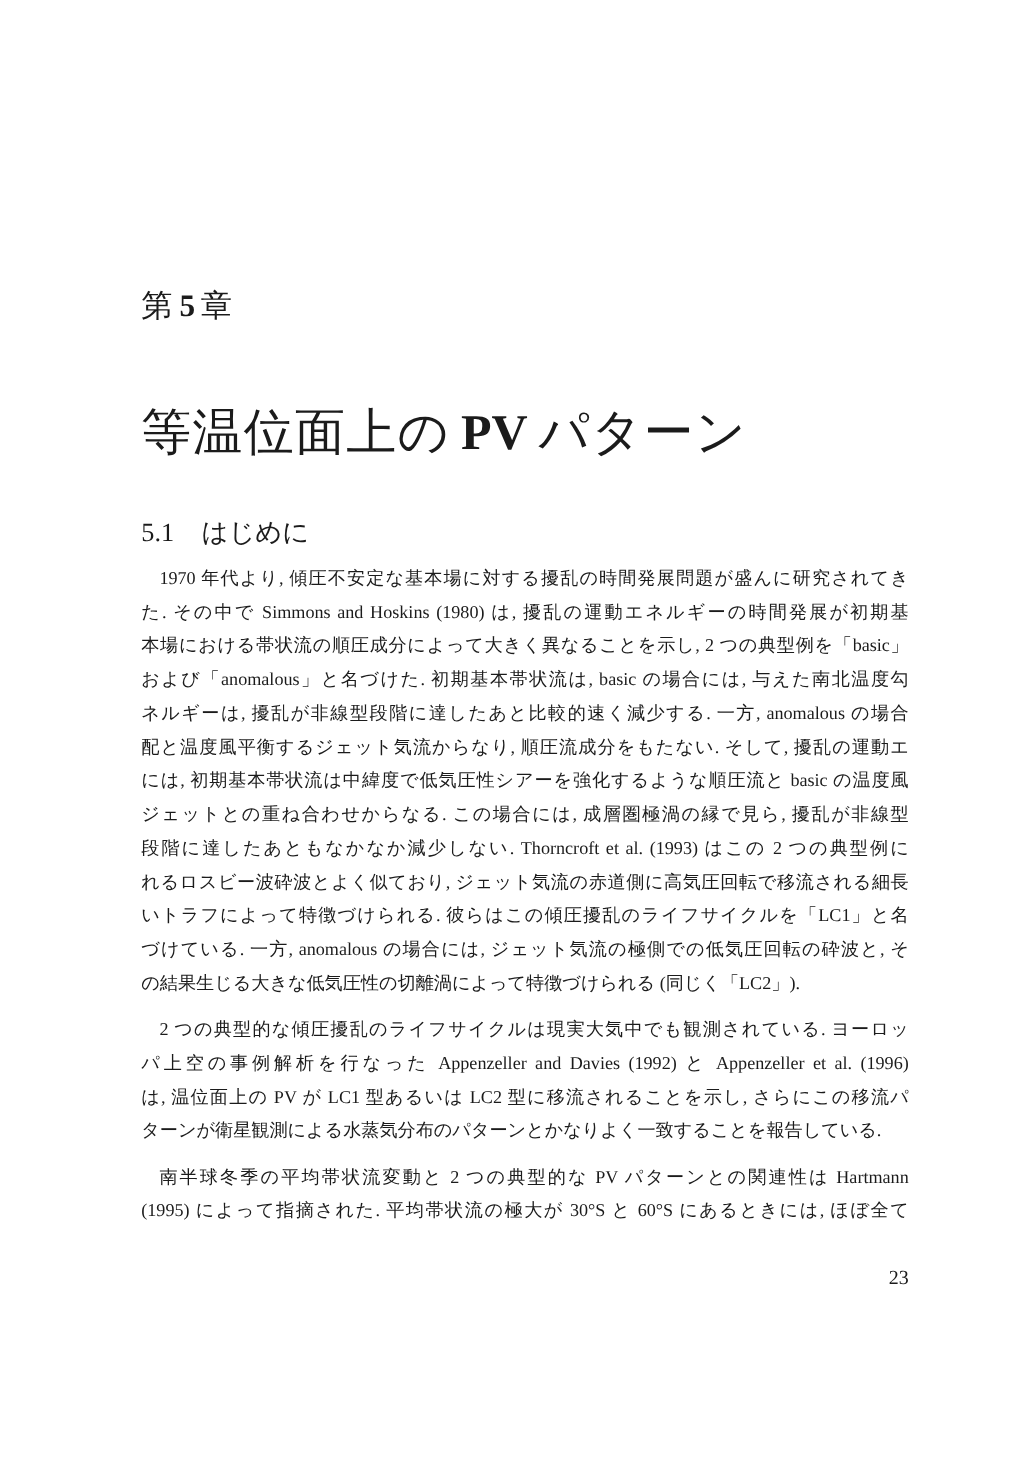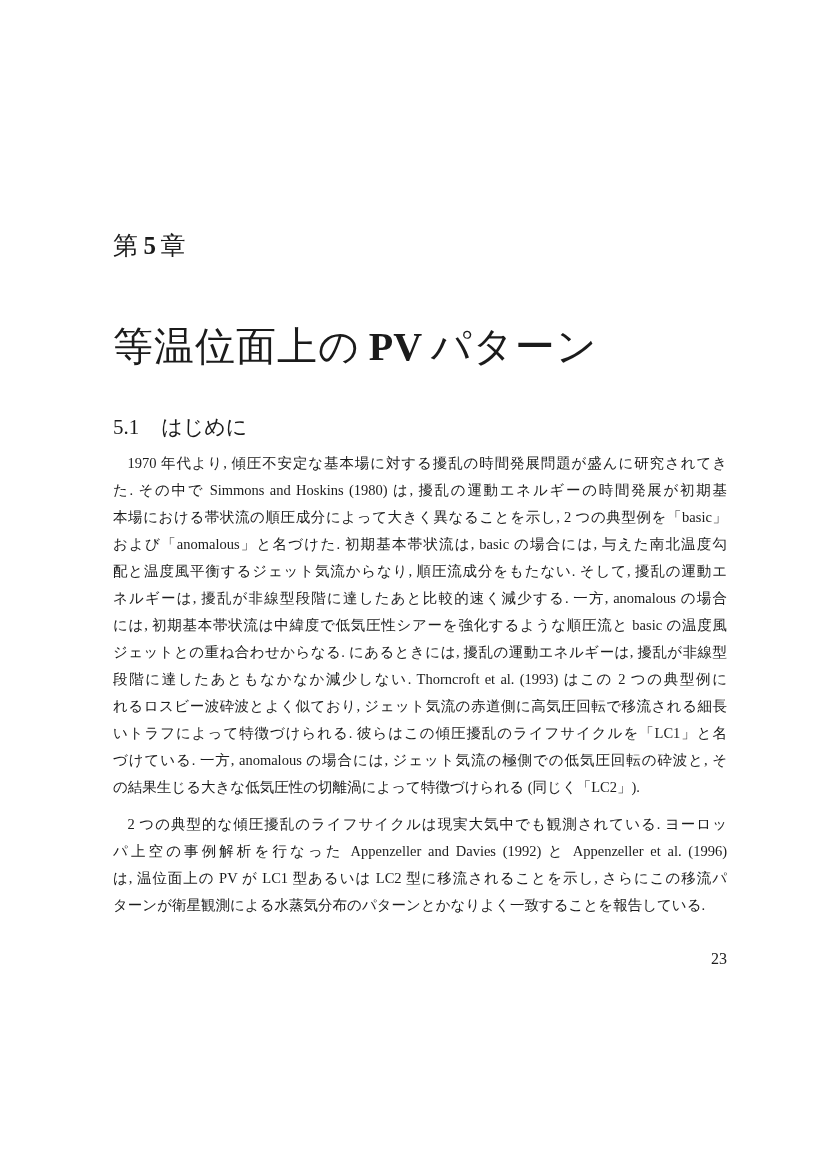--- a/index.html
+++ b/index.html
@@ -119,35 +119,39 @@
 
     <div class="section-heading">
       <span class="num">5.1</span><span class="sec-title">はじめに</span>
     </div>
 
     <div class="para">
         <div class="line first">1970 年代より, 傾圧不安定な基本場に対する擾乱の時間発展問題が盛んに研究されてき</div>
         <div class="line">た. その中で Simmons and Hoskins (1980) は, 擾乱の運動エネルギーの時間発展が初期基</div>
         <div class="line">本場における帯状流の順圧成分によって大きく異なることを示し, 2 つの典型例を「basic」</div>
         <div class="line">および「anomalous」と名づけた. 初期基本帯状流は, basic の場合には, 与えた南北温度勾</div>
+        <div class="line">ネルギーは, 擾乱が非線型段階に達したあと比較的速く減少する. 一方, anomalous の場合</div>
         <div class="line">配と温度風平衡するジェット気流からなり, 順圧流成分をもたない. そして, 擾乱の運動エ</div>
-        <div class="line">ネルギーは, 擾乱が非線型段階に達したあと比較的速く減少する. 一方, anomalous の場合</div>
         <div class="line">には, 初期基本帯状流は中緯度で低気圧性シアーを強化するような順圧流と basic の温度風</div>
-        <div class="line">ジェットとの重ね合わせからなる. にあるときには, 擾乱の運動エネルギーは, 擾乱が非線型</div>
+        <div class="line">ジェットとの重ね合わせからなる. この場合には, 成層圏極渦の縁で見ら, 擾乱が非線型</div>
         <div class="line">段階に達したあともなかなか減少しない. Thorncroft et al. (1993) はこの 2 つの典型例に</div>
         <div class="line">れるロスビー波砕波とよく似ており, ジェット気流の赤道側に高気圧回転で移流される細長</div>
         <div class="line">いトラフによって特徴づけられる. 彼らはこの傾圧擾乱のライフサイクルを「LC1」と名</div>
         <div class="line">づけている. 一方, anomalous の場合には, ジェット気流の極側での低気圧回転の砕波と, そ</div>
         <div class="line last">の結果生じる大きな低気圧性の切離渦によって特徴づけられる (同じく「LC2」).</div>
       </div>
 
     <div class="para">
         <div class="line first">2 つの典型的な傾圧擾乱のライフサイクルは現実大気中でも観測されている. ヨーロッ</div>
         <div class="line">パ上空の事例解析を行なった Appenzeller and Davies (1992) と Appenzeller et al. (1996)</div>
         <div class="line">は, 温位面上の PV が LC1 型あるいは LC2 型に移流されることを示し, さらにこの移流パ</div>
         <div class="line last">ターンが衛星観測による水蒸気分布のパターンとかなりよく一致することを報告している.</div>
       </div>
 
+    <div class="para cont">
+        <div class="line first">南半球冬季の平均帯状流変動と 2 つの典型的な PV パターンとの関連性は Hartmann</div>
+        <div class="line last">(1995) によって指摘された. 平均帯状流の極大が 30°S と 60°S にあるときには, ほぼ全て</div>
+      </div>
 
     <div class="page-number">23</div>
 
   </div>
 </div>
 
 </body></html>

